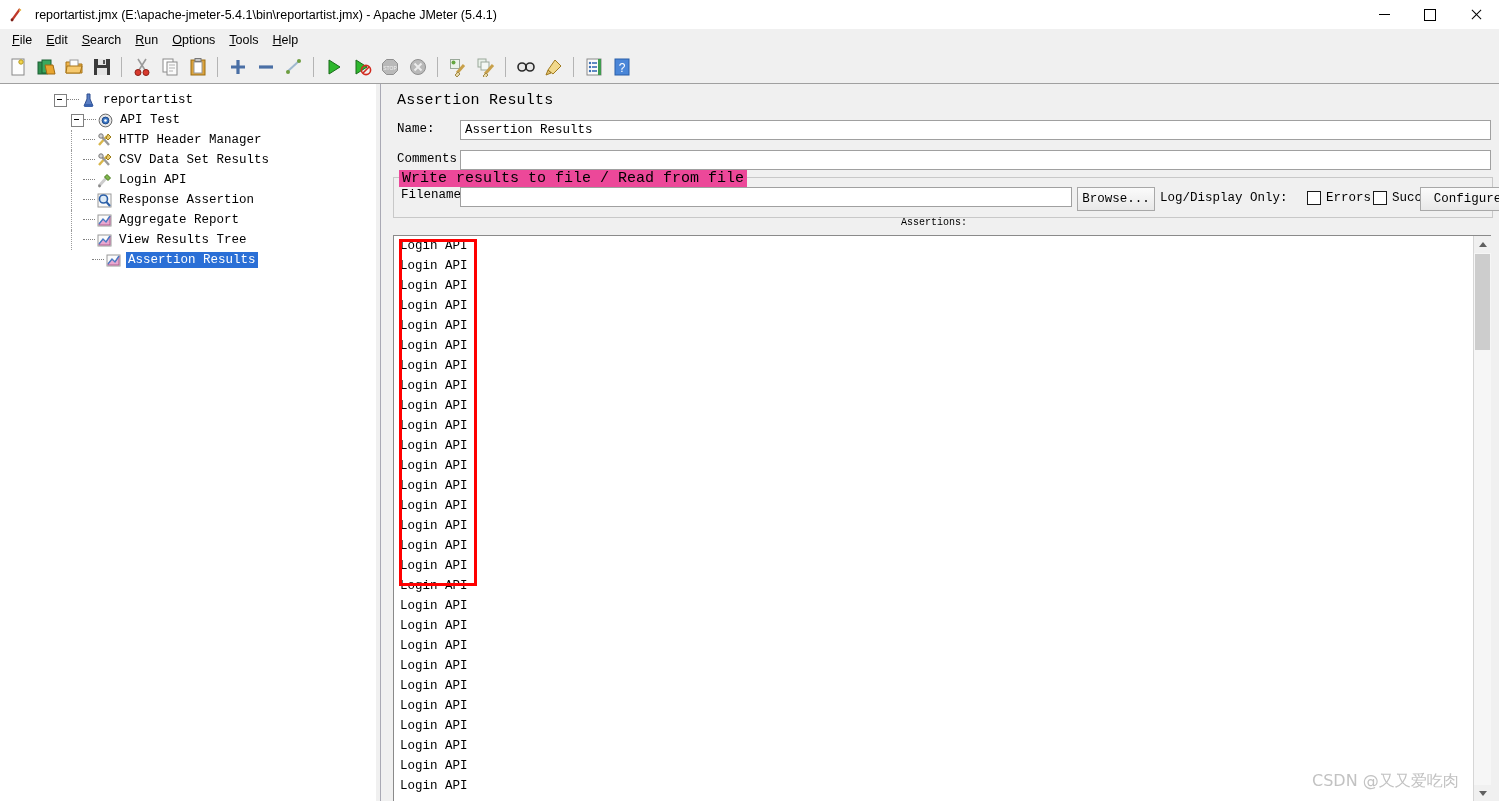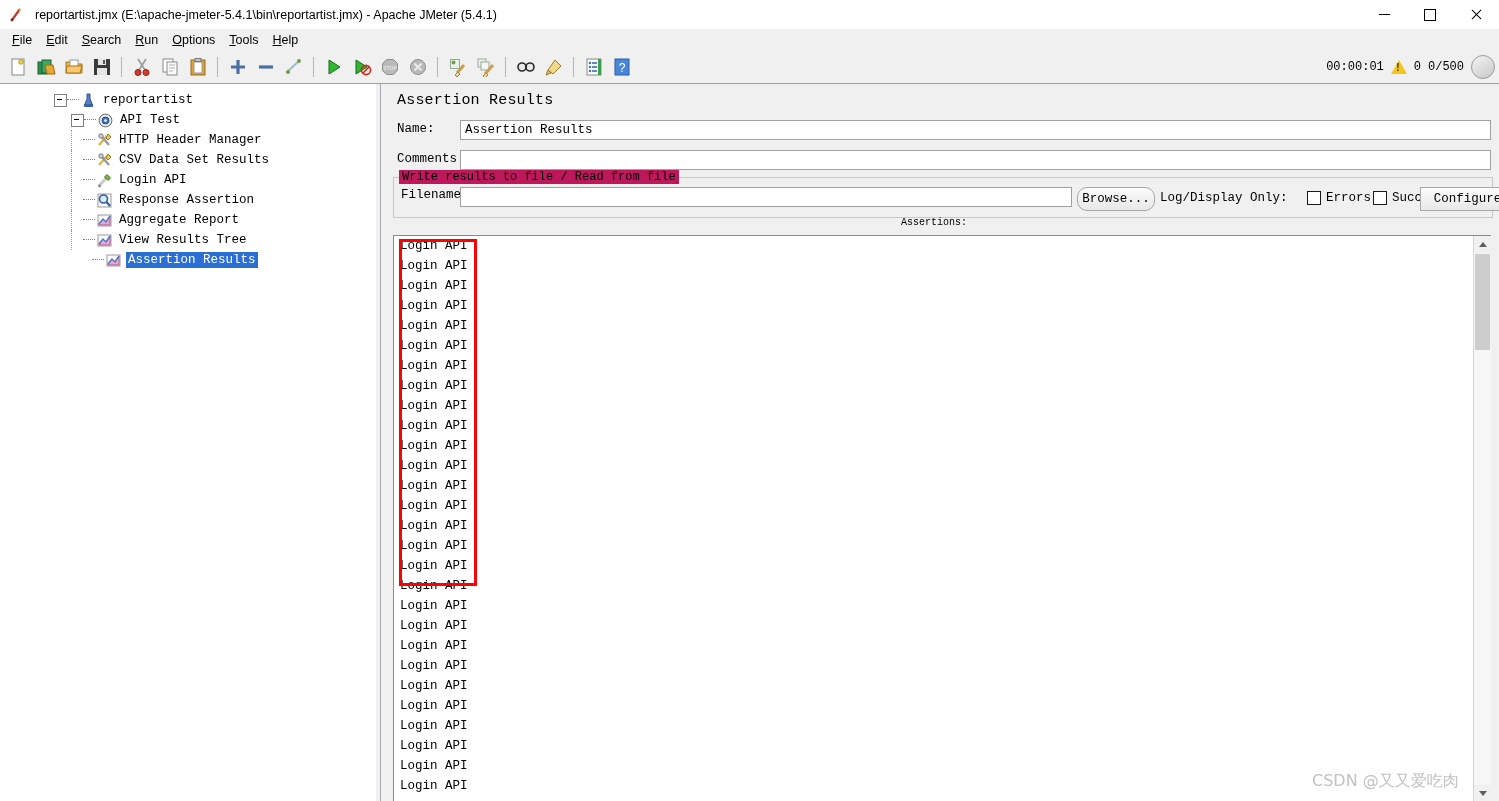--- a/index.html
+++ b/index.html
@@ -61,21 +61,21 @@
   .tlabel.sel{background:#2a6fd6;color:#fff;}
   .indent{display:inline-block;flex:0 0 auto;}
 
   
   .panel-title{position:absolute;left:12px;top:8px;font-family:"Liberation Mono",monospace;font-size:15px;color:#000;letter-spacing:0.2px;}
   .frow{position:absolute;display:flex;align-items:center;}
   .flabel{font-family:"Liberation Mono",monospace;font-size:12.5px;color:#000;}
   .ftext{height:20px;border:1px solid #a0a0a0;background:#fff;font-family:"Liberation Mono",monospace;font-size:12.5px;
          padding:0 4px;box-sizing:border-box;outline:none;color:#000;}
   .groupbox{position:absolute;left:8px;top:93px;width:1098px;height:39px;border:1px solid #c8c8c8;}
-  .group-legend{position:absolute;left:14px;top:86px;background:#be185d;padding:0 3px;font-family:"Liberation Mono",monospace;font-size:12px;}
+  .group-legend{position:absolute;left:14px;top:86px;background:#ec4899;padding:0 3px;font-family:"Liberation Mono",monospace;font-size:15px;}
   .btn{height:22px;border:1px solid #a8a8a8;background:linear-gradient(#fbfbfb,#e8e8e8);
        font-family:"Liberation Mono",monospace;font-size:12.5px;color:#000;display:flex;align-items:center;justify-content:center;cursor:default;}
   .cbox{width:12px;height:12px;border:1.5px solid #1a1a1a;background:#fff;display:inline-block;}
   .chkwrap{display:flex;align-items:center;gap:5px;margin-left:36px;}
   .assertions-label{position:absolute;left:0;top:133px;width:1098px;text-align:center;font-family:"Liberation Mono",monospace;font-size:10px;}
 
   
   .results{position:absolute;left:8px;top:151px;width:1098px;height:566px;background:#fff;
            border-top:1px solid #8a8a8a;border-left:1px solid #8a8a8a;box-sizing:border-box;overflow:hidden;}
   .rlist{position:absolute;left:0;top:0;width:1080px;}
@@ -287,27 +287,20 @@
         </svg>
       </div>
       <div class="tbtn">
         <svg width="20" height="20" viewBox="0 0 20 20">
           <rect x="3" y="2" width="14" height="16" fill="#4a86d8" stroke="#2a5fa8"></rect>
           <text x="10" y="14.5" font-size="12" fill="#fff" text-anchor="middle" font-family="'Liberation Sans',sans-serif">?</text>
         </svg>
       </div>
     </div>
 
-    <div class="status-area">
-      <span class="timer">00:00:01</span>
-      <span class="warn-tri"></span>
-      <span class="statnum">0</span>
-      <span class="statnum">0/500</span>
-      <span class="thread-circle"></span>
-    </div>
   </div>
 
   <div class="leftpane">
     <div class="tree">
 
       <div class="trow">
         <span class="toggle"></span>
         <span class="dots"></span>
         <span class="ticon">
           <svg width="17" height="17" viewBox="0 0 17 17">
@@ -459,21 +452,21 @@
     <input class="ftext" style="position: absolute; left: 75px; top: 66px; width: 1031px;" value="">
 
     <div class="groupbox"></div>
     <div class="group-legend">Write results to file / Read from file</div>
 
     <div class="frow" style="left:16px;top:104px;">
       <span class="flabel">Filename</span>
     </div>
     <input class="ftext" style="position: absolute; left: 75px; top: 103px; width: 612px;" value="">
 
-    <div class="btn" style="position:absolute;left:692px;top:103px;width:76px;border-radius:10px;">Browse...</div>
+    <div class="btn" style="position:absolute;left:692px;top:103px;width:76px;">Browse...</div>
 
     <div class="frow" style="left:775px;top:103px;height:22px;">
       <span class="flabel">Log/Display Only:</span>
     </div>
 
     <div class="frow chkwrap" style="left:886px;top:103px;height:22px;">
       <span class="cbox"></span>
       <span class="flabel">Errors</span>
     </div>
 

